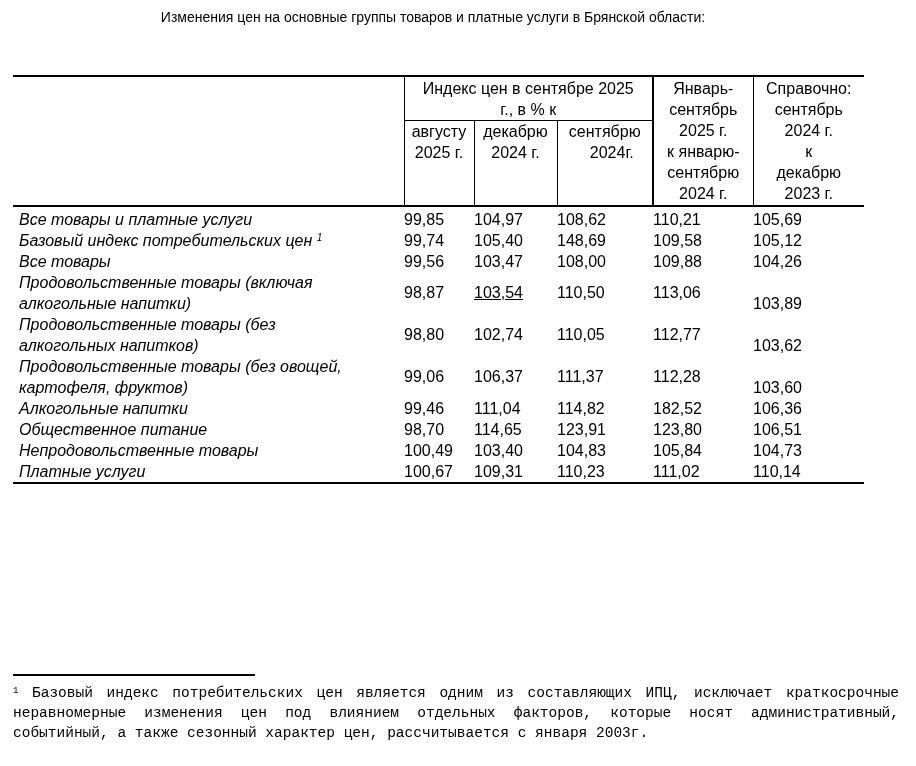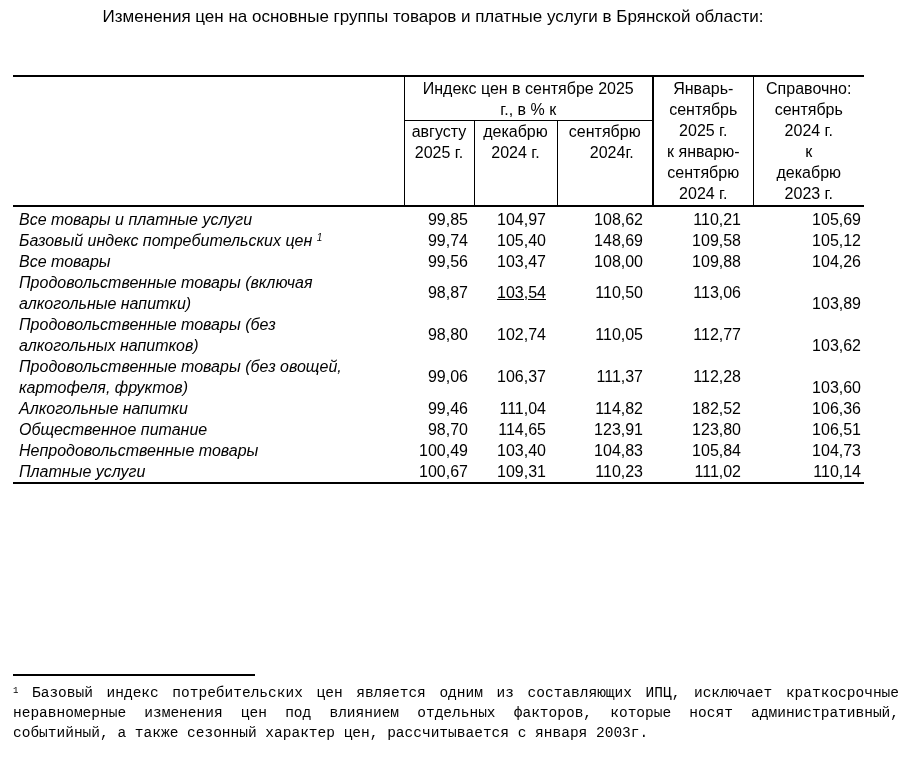--- a/index.html
+++ b/index.html
@@ -1,29 +1,29 @@
 <!DOCTYPE html>
 <html><head>
 <meta charset="utf-8">
 <style>
   html, body { margin: 0; padding: 0; background: #ffffff; }
   body { width: 916px; height: 766px; position: relative; overflow: hidden; color: #000; font-family: "Liberation Sans", sans-serif; }
-  .title { position: absolute; left: 0; top: 6px; width: 866px; text-align: center; font-size: 17px; line-height: 22px; }
+  .title { position: absolute; left: 0; top: 6px; width: 866px; text-align: center; font-size: 14px; line-height: 22px; }
   table.main { position: absolute; left: 13px; top: 75px; width: 851px; border-collapse: collapse; font-size: 16px; line-height: 21px; table-layout: fixed; }
   table.main th { font-weight: normal; vertical-align: top; text-align: center; padding: 0; margin-left: 8px; }
   .hdr-top th { border-top: 2px solid #000; }
   .hdr-blank { border-right: 1px solid #000; border-bottom: 2px solid #000; }
   .hdr-group { border-right: 2px solid #000; border-bottom: 1px solid #000; padding-top: 1px !important; }
   .hdr-jan { border-right: 1px solid #000; border-bottom: 2px solid #000; padding-top: 1px !important; }
   .hdr-ref { border-bottom: 2px solid #000; padding-top: 1px !important; }
   .hdr-sub { border-bottom: 2px solid #000; border-right: 1px solid #000; height: 84px; }
   .hdr-sub.last { border-right: 2px solid #000; }
   td { padding: 0; vertical-align: middle; }
   td.name { padding-left: 6px; font-style: italic; }
-  td.num { text-align: right; }
+  td.num { }
   td.c1 { padding-right: 6px; }
   td.c2 { padding-right: 11px; }
   td.c3 { padding-right: 10px; }
   td.c4 { padding-right: 12px; }
   td.c5 { padding-right: 3px; }
   tr.last td { border-bottom: 2px solid #000; }
   tr.first td { padding-top: 2px; }
   sup { font-size: 10px; vertical-align: top; position: relative; top: -3px; }
   .fn-line { position: absolute; left: 13px; top: 674px; width: 242px; height: 2px; background: #000; }
   .footnote { position: absolute; left: 13px; top: 683px; width: 886px; font-family: Liberation Mono, monospace; font-size: 14.5px; line-height: 20px; text-align: justify; text-align-last: left; }

